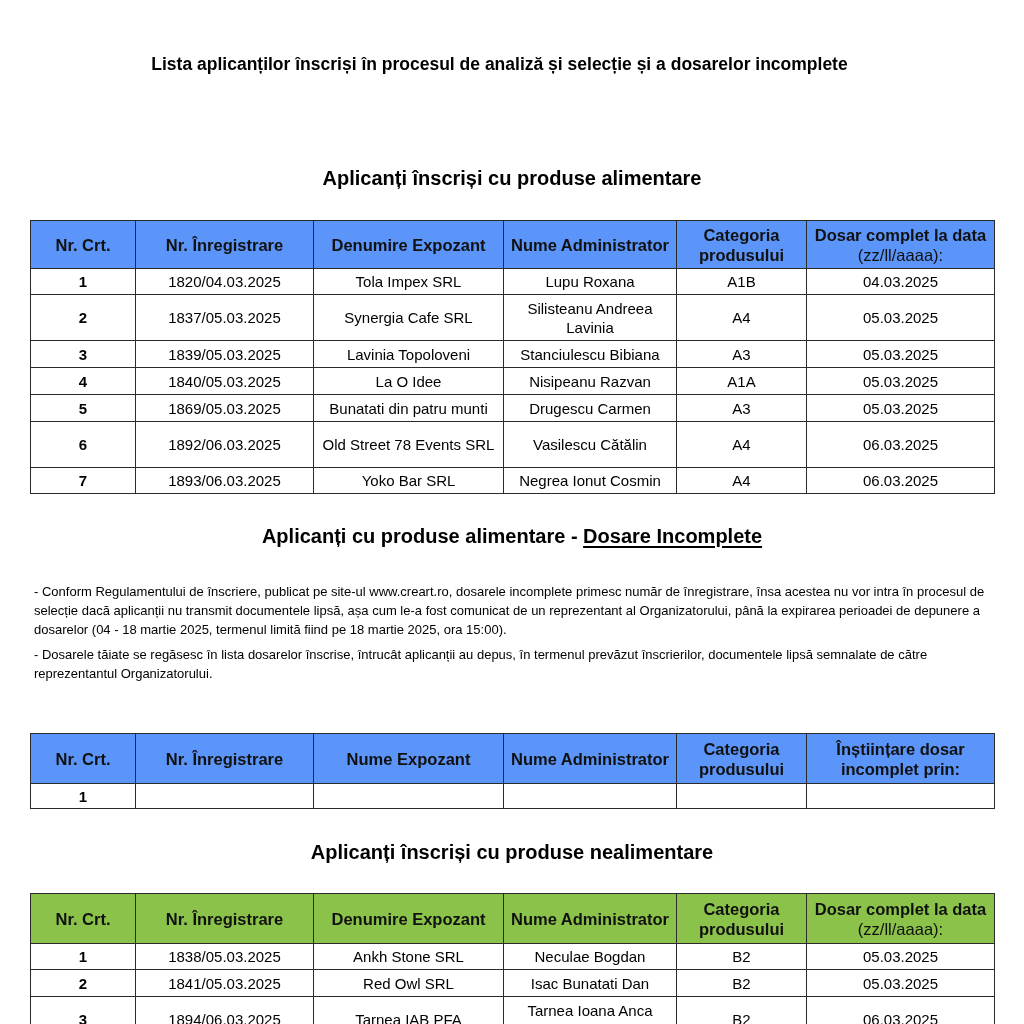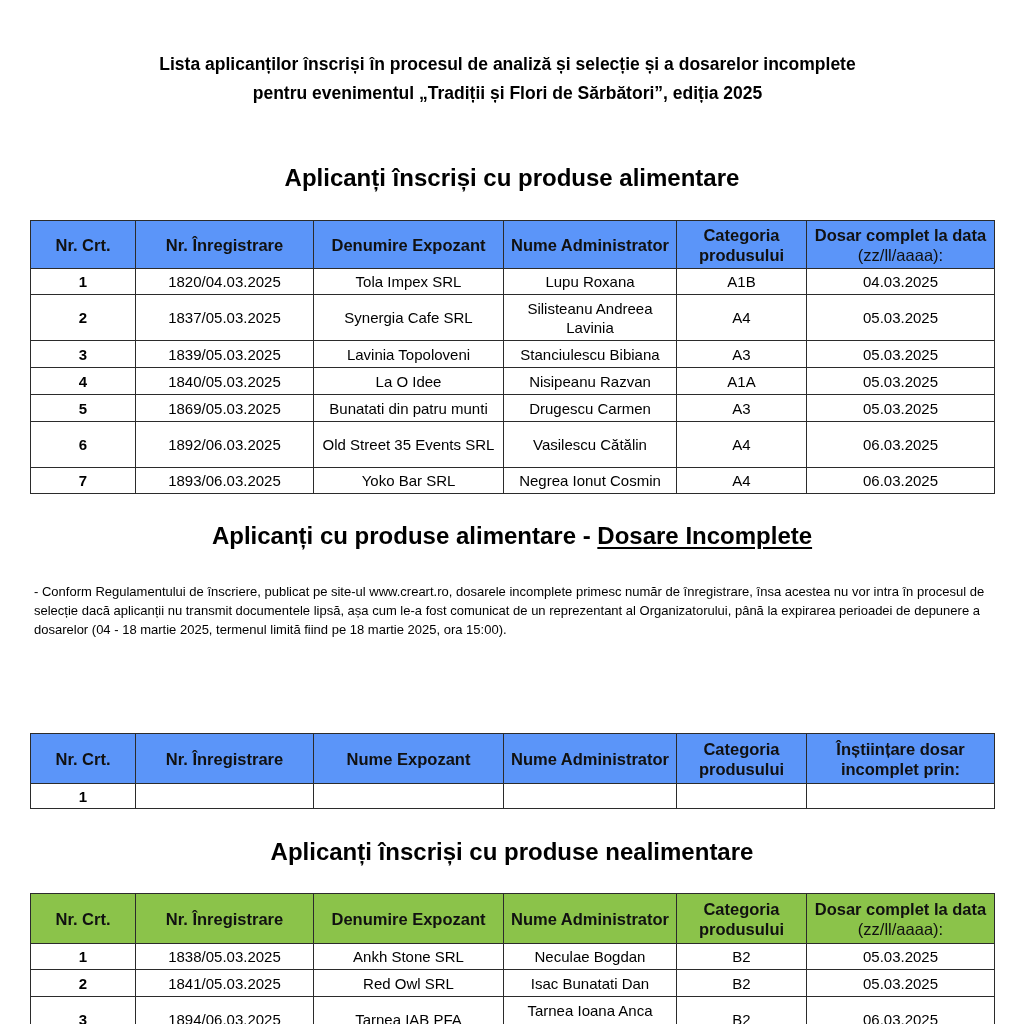--- a/index.html
+++ b/index.html
@@ -1,25 +1,25 @@
 <!DOCTYPE html>
 <html><head>
 <meta charset="utf-8">
 <style>
   * { box-sizing: border-box; margin: 0; padding: 0; }
   html, body { width: 1024px; height: 1024px; overflow: hidden; background: #ffffff; }
   body { font-family: "Liberation Sans", sans-serif; color: #000; position: relative; }
 
   .doc-title {
     position: absolute; left: 0; width: 999px; top: 50px;
-    text-align: center; font-weight: bold; font-size: 17.5px; line-height: 29px; margin-left: 8px;
+    text-align: center; font-weight: bold; font-size: 17.5px; line-height: 29px;
   }
   .section-title {
     position: absolute; left: 0; width: 1024px; text-align: center;
-    font-weight: bold; font-size: 24px; line-height: 24px;
+    font-weight: bold; font-size: 20px; line-height: 24px;
   }
   .section-title u { text-underline-offset: 3px; text-align: center; }
 
   table.grid {
     position: absolute; left: 30px; width: 964px;
     border-collapse: collapse; table-layout: fixed;
   }
   table.grid th, table.grid td {
     border: 1.5px solid #2b2b2b; text-align: center; vertical-align: middle;
     font-size: 15px; line-height: 19px; padding: 0 3px;
@@ -37,21 +37,20 @@
     position: absolute; left: 34px; width: 960px; top: 582px;
     font-size: 13px; line-height: 19px;
   }
   .notes p { margin-bottom: 6px; }
 </style>
 </head>
 <body>
 
 <div class="doc-title">
   <div>Lista aplicanților înscriși în procesul de analiză și selecție și a dosarelor incomplete</div>
-  <div>pentru evenimentul „Tradiții și Flori de Sărbători”, ediția 2025</div>
 </div>
 
 <div class="section-title" style="top:166px;">Aplicanți înscriși cu produse alimentare</div>
 
 <table class="grid blue" style="top:220px;">
   <colgroup>
       <col class="c1">
       <col class="c2">
       <col class="c3">
       <col class="c4">
@@ -105,21 +104,21 @@
         <td class="nr">5</td>
         <td>1869/05.03.2025</td>
         <td>Bunatati din patru munti</td>
         <td>Drugescu Carmen</td>
         <td>A3</td>
         <td>05.03.2025</td>
       </tr>
       <tr style="height: 46px;">
         <td class="nr">6</td>
         <td>1892/06.03.2025</td>
-        <td>Old Street 35 Events SRL</td>
+        <td>Old Street 78 Events SRL</td>
         <td>Vasilescu Cătălin</td>
         <td>A4</td>
         <td>06.03.2025</td>
       </tr>
       <tr style="height: 26px;">
         <td class="nr">7</td>
         <td>1893/06.03.2025</td>
         <td>Yoko Bar SRL</td>
         <td>Negrea Ionut Cosmin</td>
         <td>A4</td>
@@ -127,20 +126,21 @@
       </tr>
     </tbody>
 </table>
 
 <div class="section-title" style="top:524px;">
   <span>Aplicanți cu produse alimentare - </span><u>Dosare Incomplete</u>
 </div>
 
 <div class="notes">
   <p>- Conform Regulamentului de înscriere, publicat pe site-ul www.creart.ro, dosarele incomplete primesc număr de înregistrare, însa acestea nu vor intra în procesul de selecție dacă aplicanții nu transmit documentele lipsă, așa cum le-a fost comunicat de un reprezentant al Organizatorului, până la expirarea perioadei de depunere a dosarelor (04 - 18 martie 2025, termenul limită fiind pe 18 martie 2025, ora 15:00).</p>
+  <p>- Dosarele tăiate se regăsesc în lista dosarelor înscrise, întrucât aplicanții au depus, în termenul prevăzut înscrierilor, documentele lipsă semnalate de către reprezentantul Organizatorului.</p>
 </div>
 
 <table class="grid blue" style="top:733px;">
   <colgroup>
       <col class="c1">
       <col class="c2">
       <col class="c3">
       <col class="c4">
       <col class="c5">
       <col class="c6">

